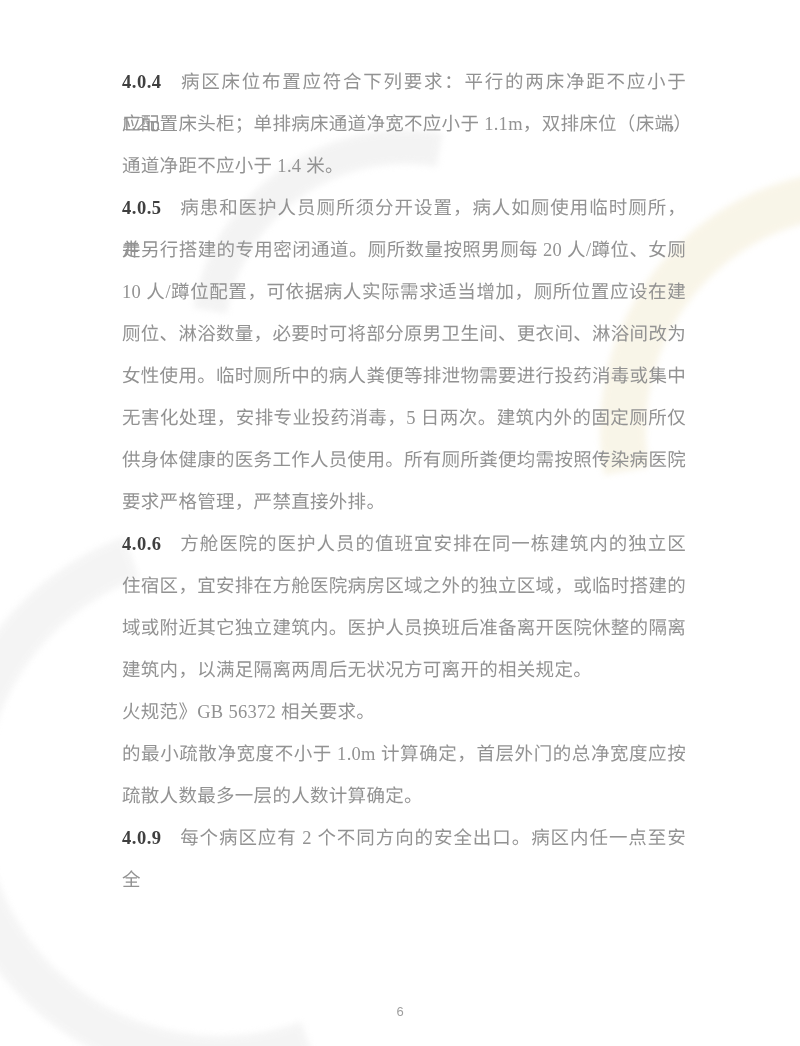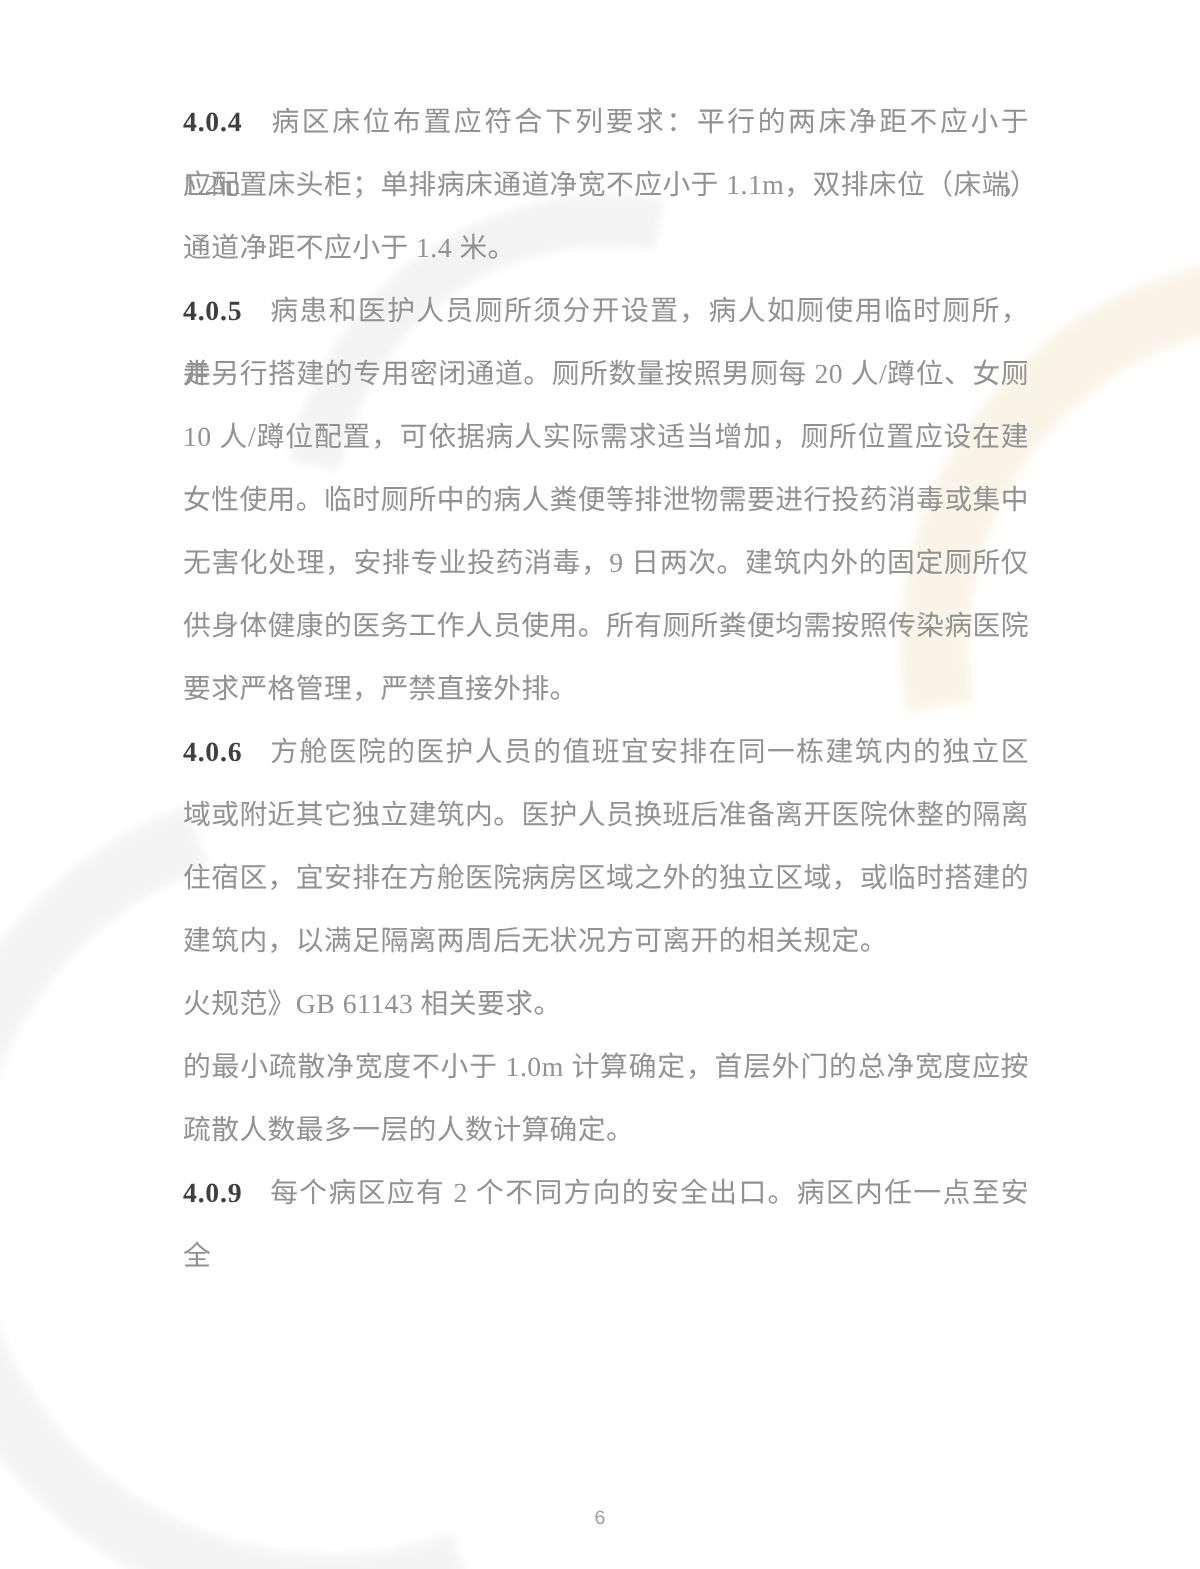--- a/index.html
+++ b/index.html
@@ -93,33 +93,34 @@
   <main class="doc-body" id="doc-body">
       <div class="paragraph">
         <div class="line"><span class="sec-num">4.0.4</span><span class="num-gap"></span><span>病区床位布置应符合下列要求：平行的两床净距不应小于 1.2m，</span></div>
         <div class="line">应配置床头柜；单排病床通道净宽不应小于 1.1m，双排床位（床端）</div>
         <div class="line line-end">通道净距不应小于 1.4 米。</div>
       </div>
       <div class="paragraph">
         <div class="line"><span class="sec-num">4.0.5</span><span class="num-gap"></span><span>病患和医护人员厕所须分开设置，病人如厕使用临时厕所，并</span></div>
         <div class="line">走另行搭建的专用密闭通道。厕所数量按照男厕每 20 人/蹲位、女厕</div>
         <div class="line">10 人/蹲位配置，可依据病人实际需求适当增加，厕所位置应设在建</div>
+        <div class="line">厕位、淋浴数量，必要时可将部分原男卫生间、更衣间、淋浴间改为</div>
         <div class="line">女性使用。临时厕所中的病人粪便等排泄物需要进行投药消毒或集中</div>
-        <div class="line">无害化处理，安排专业投药消毒，9 日两次。建筑内外的固定厕所仅</div>
+        <div class="line">无害化处理，安排专业投药消毒，5 日两次。建筑内外的固定厕所仅</div>
         <div class="line">供身体健康的医务工作人员使用。所有厕所粪便均需按照传染病医院</div>
         <div class="line line-end">要求严格管理，严禁直接外排。</div>
       </div>
       <div class="paragraph">
         <div class="line"><span class="sec-num">4.0.6</span><span class="num-gap"></span><span>方舱医院的医护人员的值班宜安排在同一栋建筑内的独立区</span></div>
+        <div class="line">住宿区，宜安排在方舱医院病房区域之外的独立区域，或临时搭建的</div>
         <div class="line">域或附近其它独立建筑内。医护人员换班后准备离开医院休整的隔离</div>
-        <div class="line">住宿区，宜安排在方舱医院病房区域之外的独立区域，或临时搭建的</div>
         <div class="line line-end">建筑内，以满足隔离两周后无状况方可离开的相关规定。</div>
       </div>
       <div class="paragraph">
-        <div class="line line-end">火规范》GB 61143 相关要求。</div>
+        <div class="line line-end">火规范》GB 56372 相关要求。</div>
       </div>
       <div class="paragraph">
         <div class="line">的最小疏散净宽度不小于 1.0m 计算确定，首层外门的总净宽度应按</div>
         <div class="line line-end">疏散人数最多一层的人数计算确定。</div>
       </div>
       <div class="paragraph">
         <div class="line"><span class="sec-num">4.0.9</span><span class="num-gap"></span><span>每个病区应有 2 个不同方向的安全出口。病区内任一点至安全</span></div>
       </div>
     </main>
 

